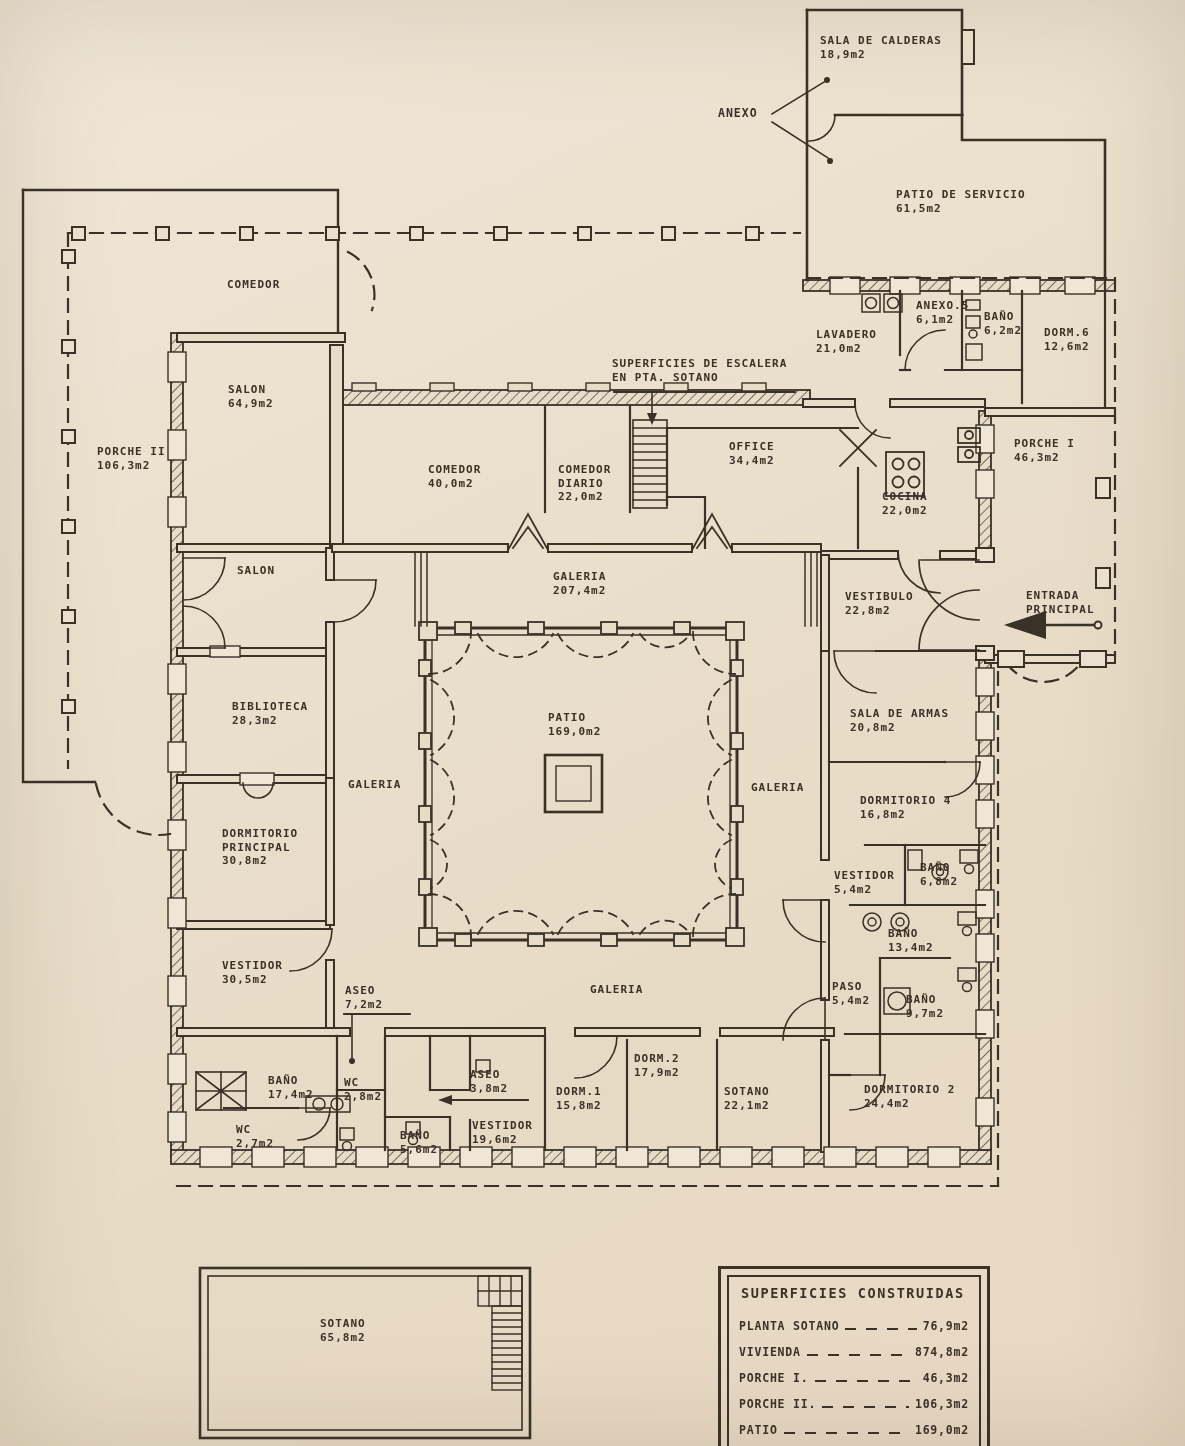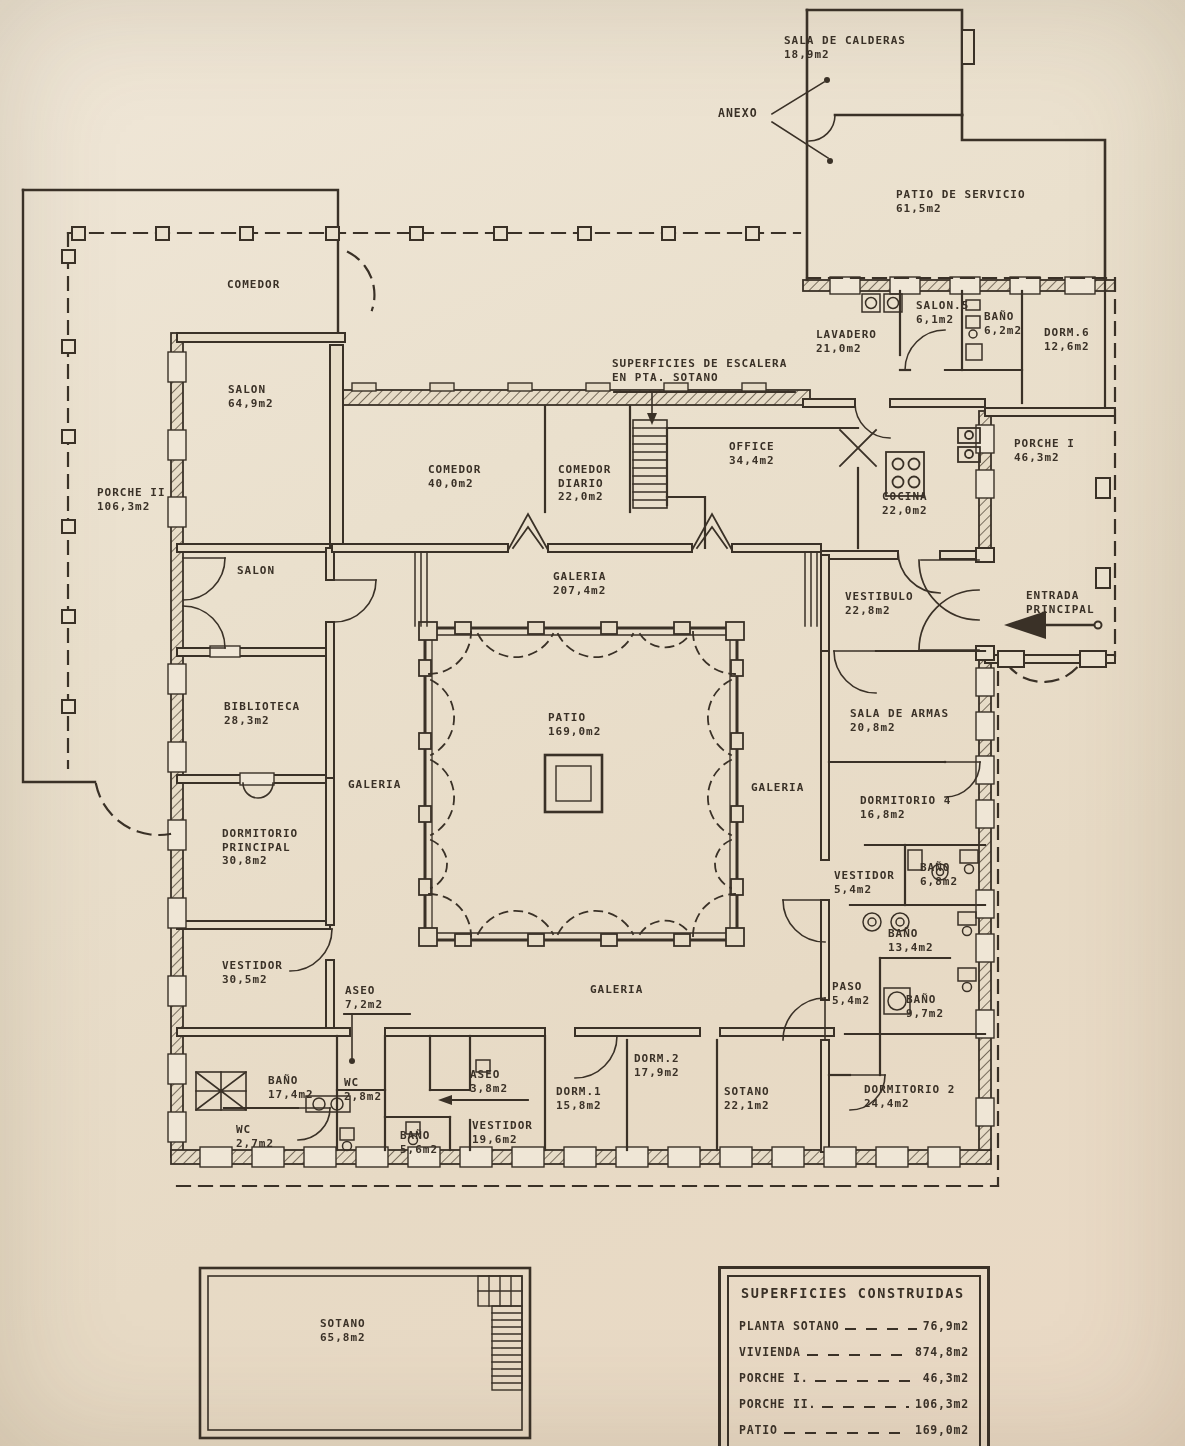--- a/index.html
+++ b/index.html
@@ -443,32 +443,32 @@
     <rect x="208" y="1276" width="314" height="154" stroke-width="1.6"></rect>
     <g stroke-width="1.4">
       <rect x="478" y="1276" width="44" height="30"></rect>
       <path d="M489,1276 V1306 M500,1276 V1306 M511,1276 V1306 M478,1291 H522"></path>
       <rect x="492" y="1306" width="30" height="84"></rect>
       <path d="M492,1313 H522 M492,1320 H522 M492,1327 H522 M492,1334 H522 M492,1341 H522 M492,1348 H522 M492,1355 H522 M492,1362 H522 M492,1369 H522 M492,1376 H522 M492,1383 H522"></path>
     </g>
   </g>
 </svg>
 
-<div class="lbl" style="left:784px;top:34px"><span>SALA DE CALDERAS</span><span class="l2">18,9m2</span></div>
+<div class="lbl" style="left:820px;top:34px"><span>SALA DE CALDERAS</span><span class="l2">18,9m2</span></div>
 <div class="lbl" style="left:896px;top:188px"><span>PATIO DE SERVICIO</span><span class="l2">61,5m2</span></div>
 <div class="lbl" style="left:816px;top:328px"><span>LAVADERO</span><span class="l2">21,0m2</span></div>
-<div class="lbl" style="left:916px;top:299px"><span>SALON.5</span><span class="l2">6,1m2</span></div>
+<div class="lbl" style="left:916px;top:299px"><span>ANEXO.5</span><span class="l2">6,1m2</span></div>
 <div class="lbl" style="left:984px;top:310px"><span>BAÑO</span><span class="l2">6,2m2</span></div>
 <div class="lbl" style="left:1044px;top:326px"><span>DORM.6</span><span class="l2">12,6m2</span></div>
 <div class="lbl" style="left:1014px;top:437px"><span>PORCHE I</span><span class="l2">46,3m2</span></div>
 <div class="lbl" style="left:227px;top:278px"><span>COMEDOR</span></div>
-<div class="lbl" style="left:97px;top:486px"><span>PORCHE II</span><span class="l2">106,3m2</span></div>
+<div class="lbl" style="left:97px;top:445px"><span>PORCHE II</span><span class="l2">106,3m2</span></div>
 <div class="lbl" style="left:228px;top:383px"><span>SALON</span><span class="l2">64,9m2</span></div>
 <div class="lbl" style="left:237px;top:564px"><span>SALON</span></div>
-<div class="lbl" style="left:224px;top:700px"><span>BIBLIOTECA</span><span class="l2">28,3m2</span></div>
+<div class="lbl" style="left:232px;top:700px"><span>BIBLIOTECA</span><span class="l2">28,3m2</span></div>
 <div class="lbl" style="left:222px;top:827px"><span>DORMITORIO</span><span class="l2">PRINCIPAL</span><span class="l2">30,8m2</span></div>
 <div class="lbl" style="left:222px;top:959px"><span>VESTIDOR</span><span class="l2">30,5m2</span></div>
 <div class="lbl" style="left:428px;top:463px"><span>COMEDOR</span><span class="l2">40,0m2</span></div>
 <div class="lbl" style="left:558px;top:463px"><span>COMEDOR</span><span class="l2">DIARIO</span><span class="l2">22,0m2</span></div>
 <div class="lbl" style="left:729px;top:440px"><span>OFFICE</span><span class="l2">34,4m2</span></div>
 <div class="lbl" style="left:882px;top:490px"><span>COCINA</span><span class="l2">22,0m2</span></div>
 <div class="lbl" style="left:553px;top:570px"><span>GALERIA</span><span class="l2">207,4m2</span></div>
 <div class="lbl" style="left:548px;top:711px"><span>PATIO</span><span class="l2">169,0m2</span></div>
 <div class="lbl" style="left:348px;top:778px"><span>GALERIA</span></div>
 <div class="lbl" style="left:751px;top:781px"><span>GALERIA</span></div>

